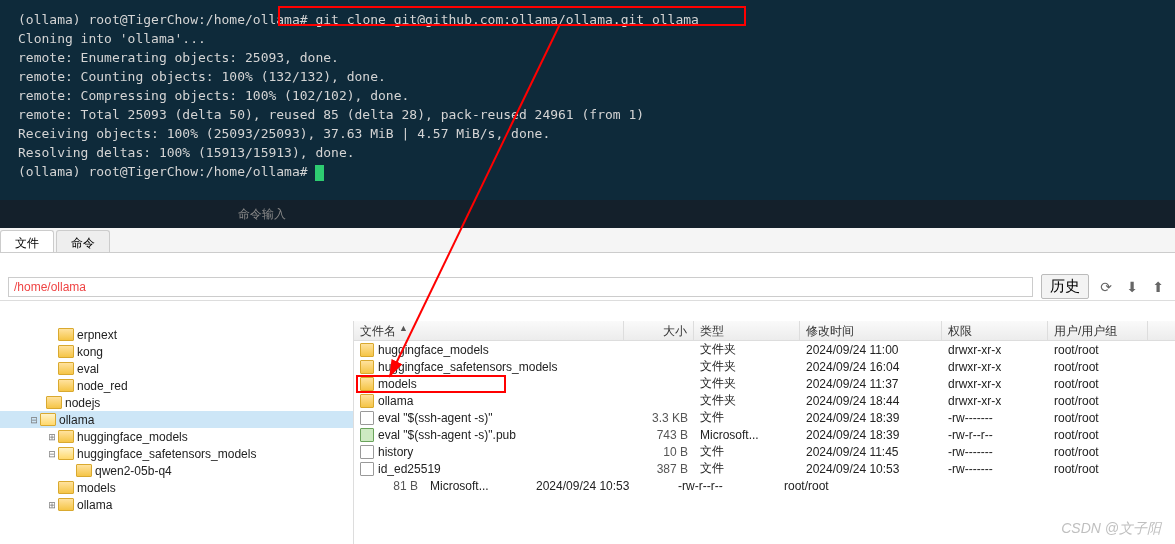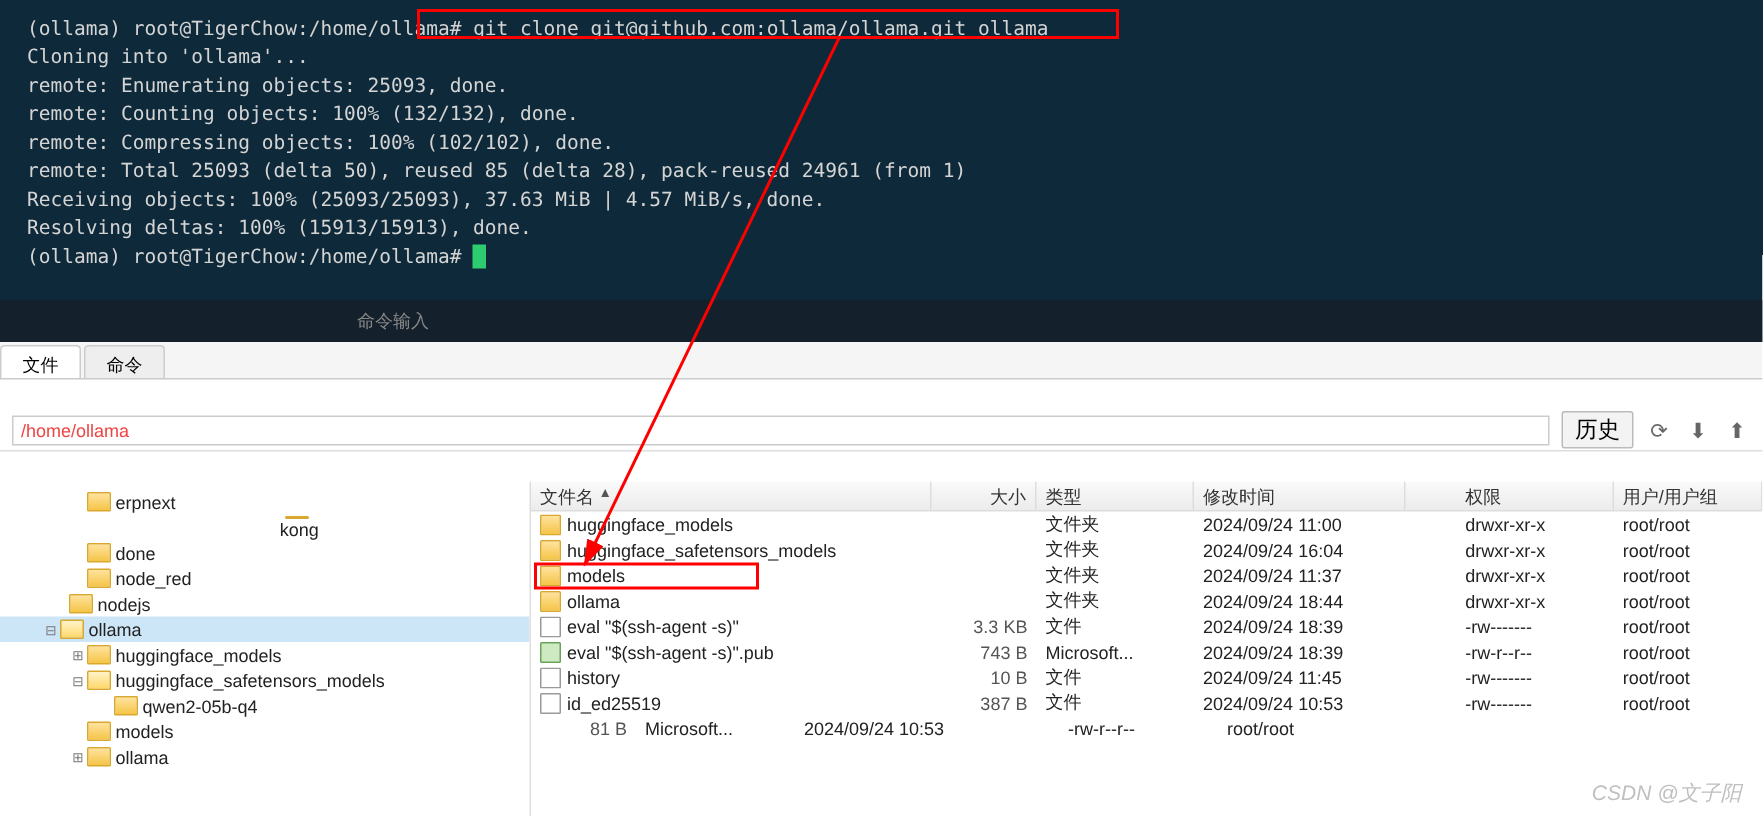--- a/index.html
+++ b/index.html
@@ -38,21 +38,21 @@
     .tree-item.selected { background: #cde6f7; }
     .tree-label { font-size: 12px; color: #222; }
     
     .filelist { flex: 1; overflow: auto; }
     .fl-header { display: flex; background: linear-gradient(#fafafa,#ececec); border-bottom: 1px solid #ddd; height: 20px; font-size: 12px; color: #333; }
     .fl-header .col { padding: 2px 6px; border-right: 1px solid #ddd; }
     .col-name { width: 270px; display: flex; align-items: flex-start; }
     .col-size { width: 70px; text-align: right; }
     .col-type { width: 106px; }
     .col-time { width: 142px; }
-    .col-perm { width: 106px; margin-left: 34px; }
+    .col-perm { width: 106px; }
     .col-user { width: 100px; }
     .fl-row { display: flex; height: 17px; align-items: center; font-size: 12px; color: #222; }
     .fl-row .col { padding: 0 6px; overflow: hidden; white-space: nowrap; }
     .fl-row .col-size { color: #555; }
     .file-icon { width: 14px; height: 14px; margin-right: 4px; display: inline-block; vertical-align: middle; flex-shrink: 0; }
     .fi-folder { background: linear-gradient(#ffe29e, #f5c547); border: 1px solid #d9a92f; border-radius: 1px; }
     .fi-file { background: #fff; border: 1px solid #999; border-radius: 1px; }
     .fi-cert { background: #cdeac2; border: 1px solid #6aa35b; border-radius: 1px; }
     
     .hl2 { top: 375px; left: 356px; width: 150px; height: 18px; }
@@ -99,29 +99,29 @@
     <span class="icon-btn">⬇</span>
     <span class="icon-btn">⬆</span>
   </div>
   <div class="split">
     <div class="tree" id="tree">
         <div class="tree-item" style="padding-left: 46px;">
           <span class="exp"></span>
           <span class="folder-icon folder-closed"></span>
           <span class="tree-label">erpnext</span>
         </div>
-        <div class="tree-item" style="padding-left: 46px; flex-direction: column;">
+        <div class="tree-item" style="padding-left: 46px;">
           <span class="exp"></span>
           <span class="folder-icon folder-closed"></span>
           <span class="tree-label">kong</span>
         </div>
         <div class="tree-item" style="padding-left: 46px;">
           <span class="exp"></span>
           <span class="folder-icon folder-closed"></span>
-          <span class="tree-label">done</span>
+          <span class="tree-label">eval</span>
         </div>
         <div class="tree-item" style="padding-left: 46px;">
           <span class="exp"></span>
           <span class="folder-icon folder-closed"></span>
           <span class="tree-label">node_red</span>
         </div>
         <div class="tree-item" style="padding-left: 34px;">
           <span class="exp"></span>
           <span class="folder-icon folder-closed"></span>
           <span class="tree-label">nodejs</span>

